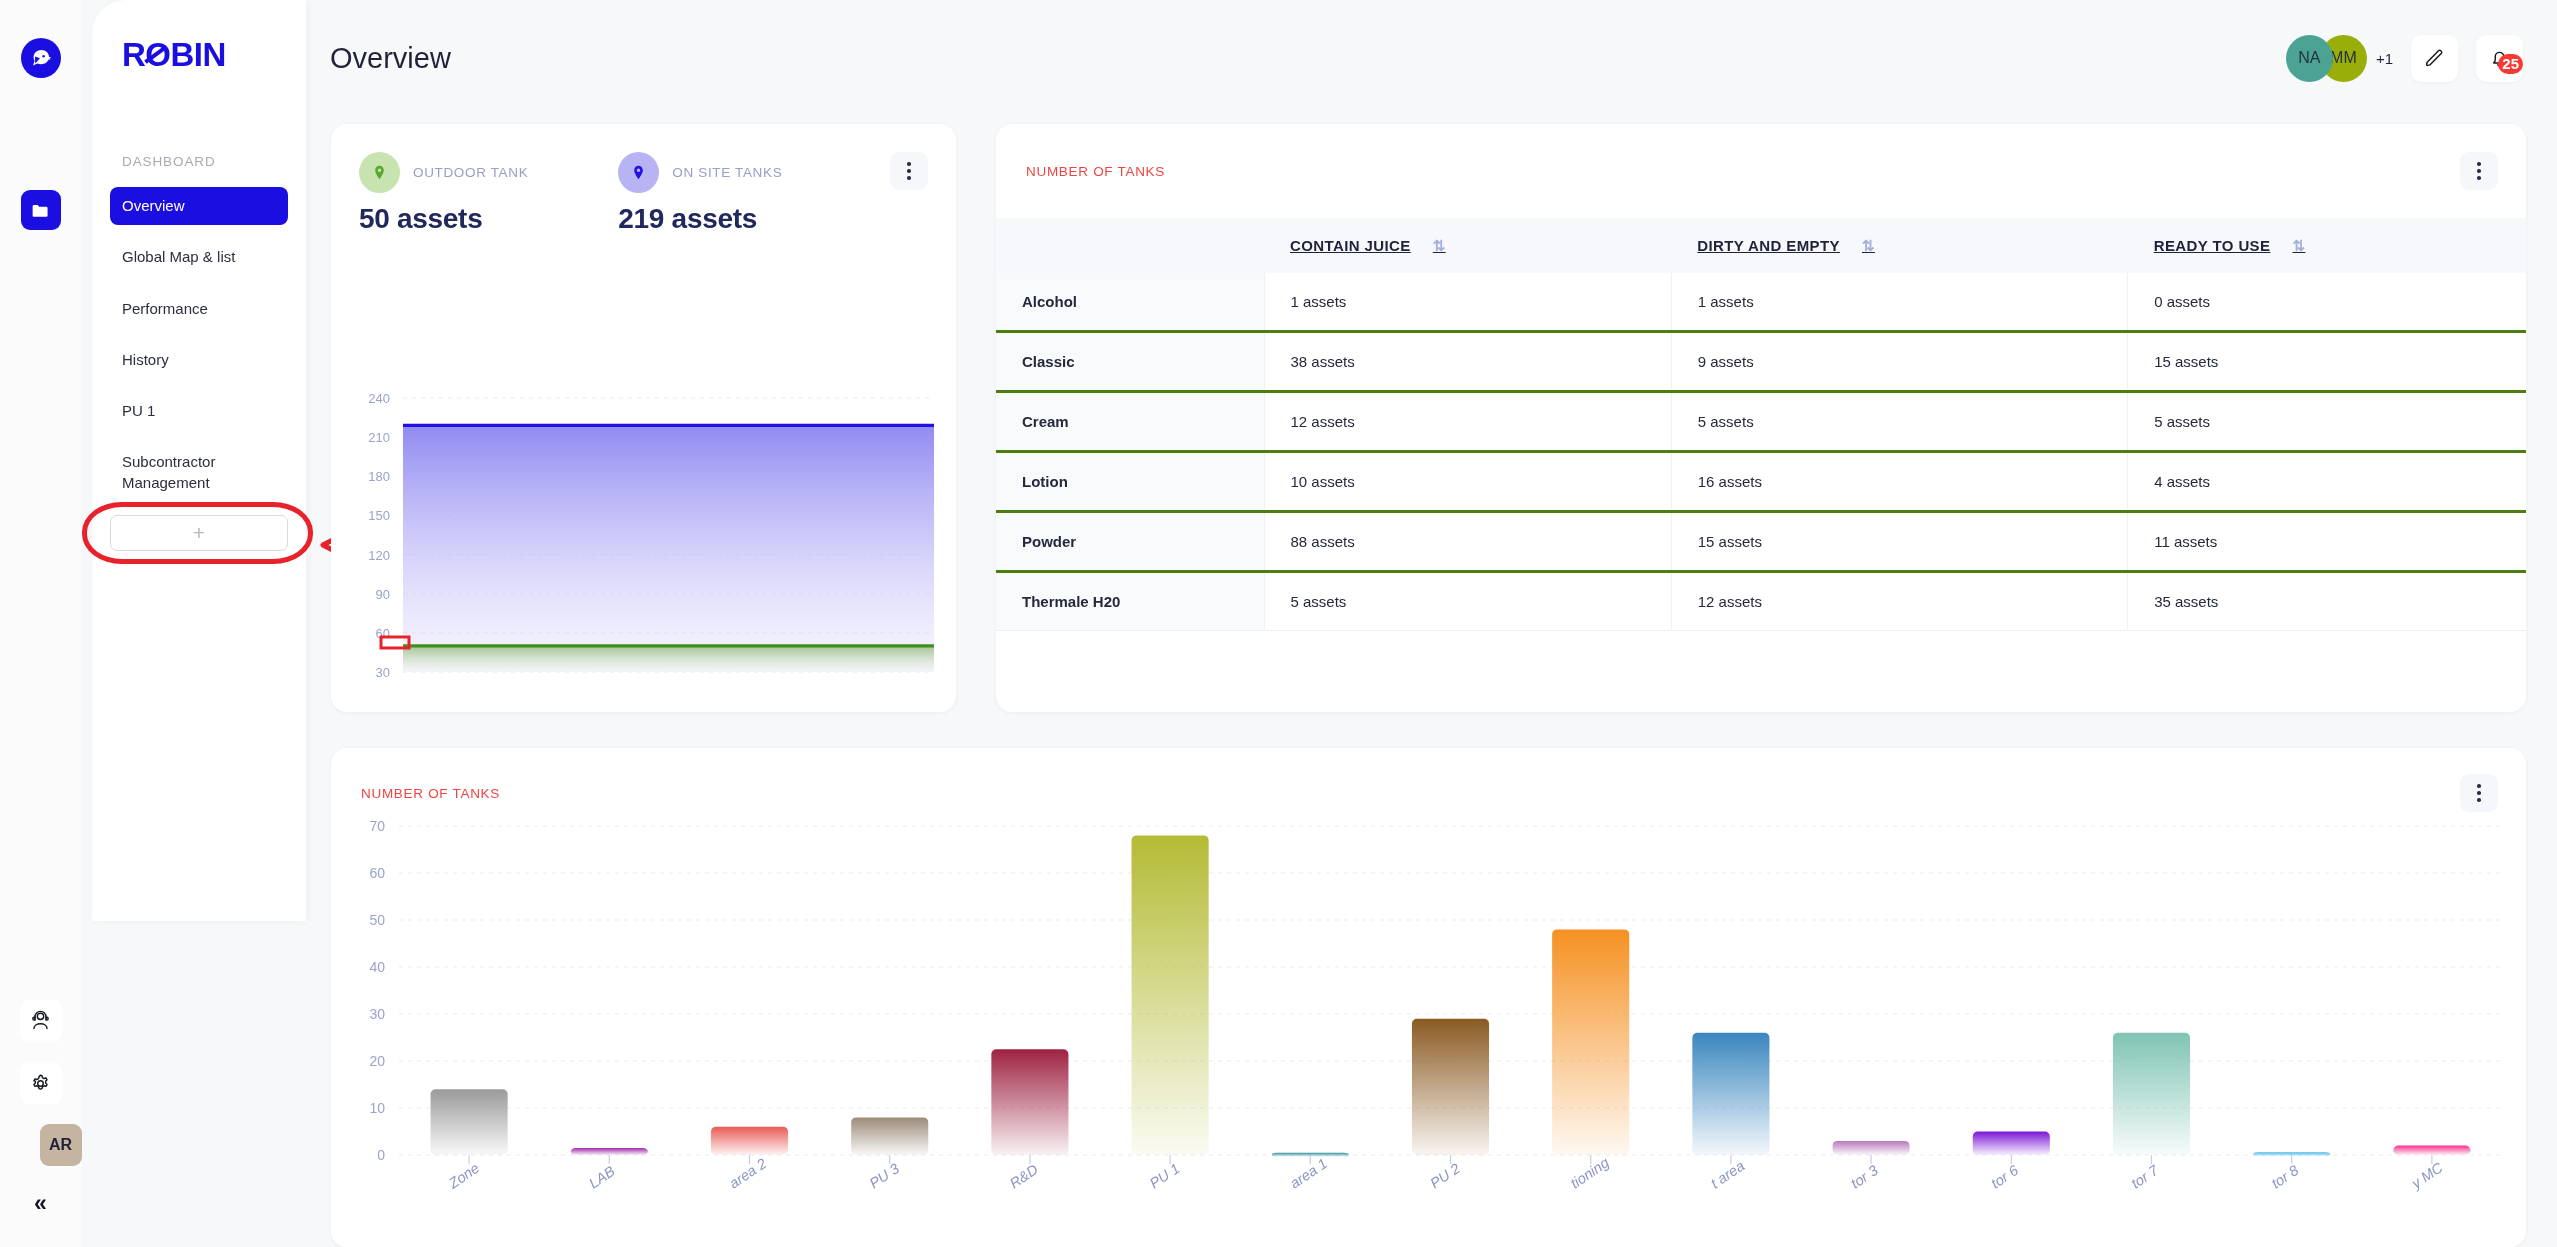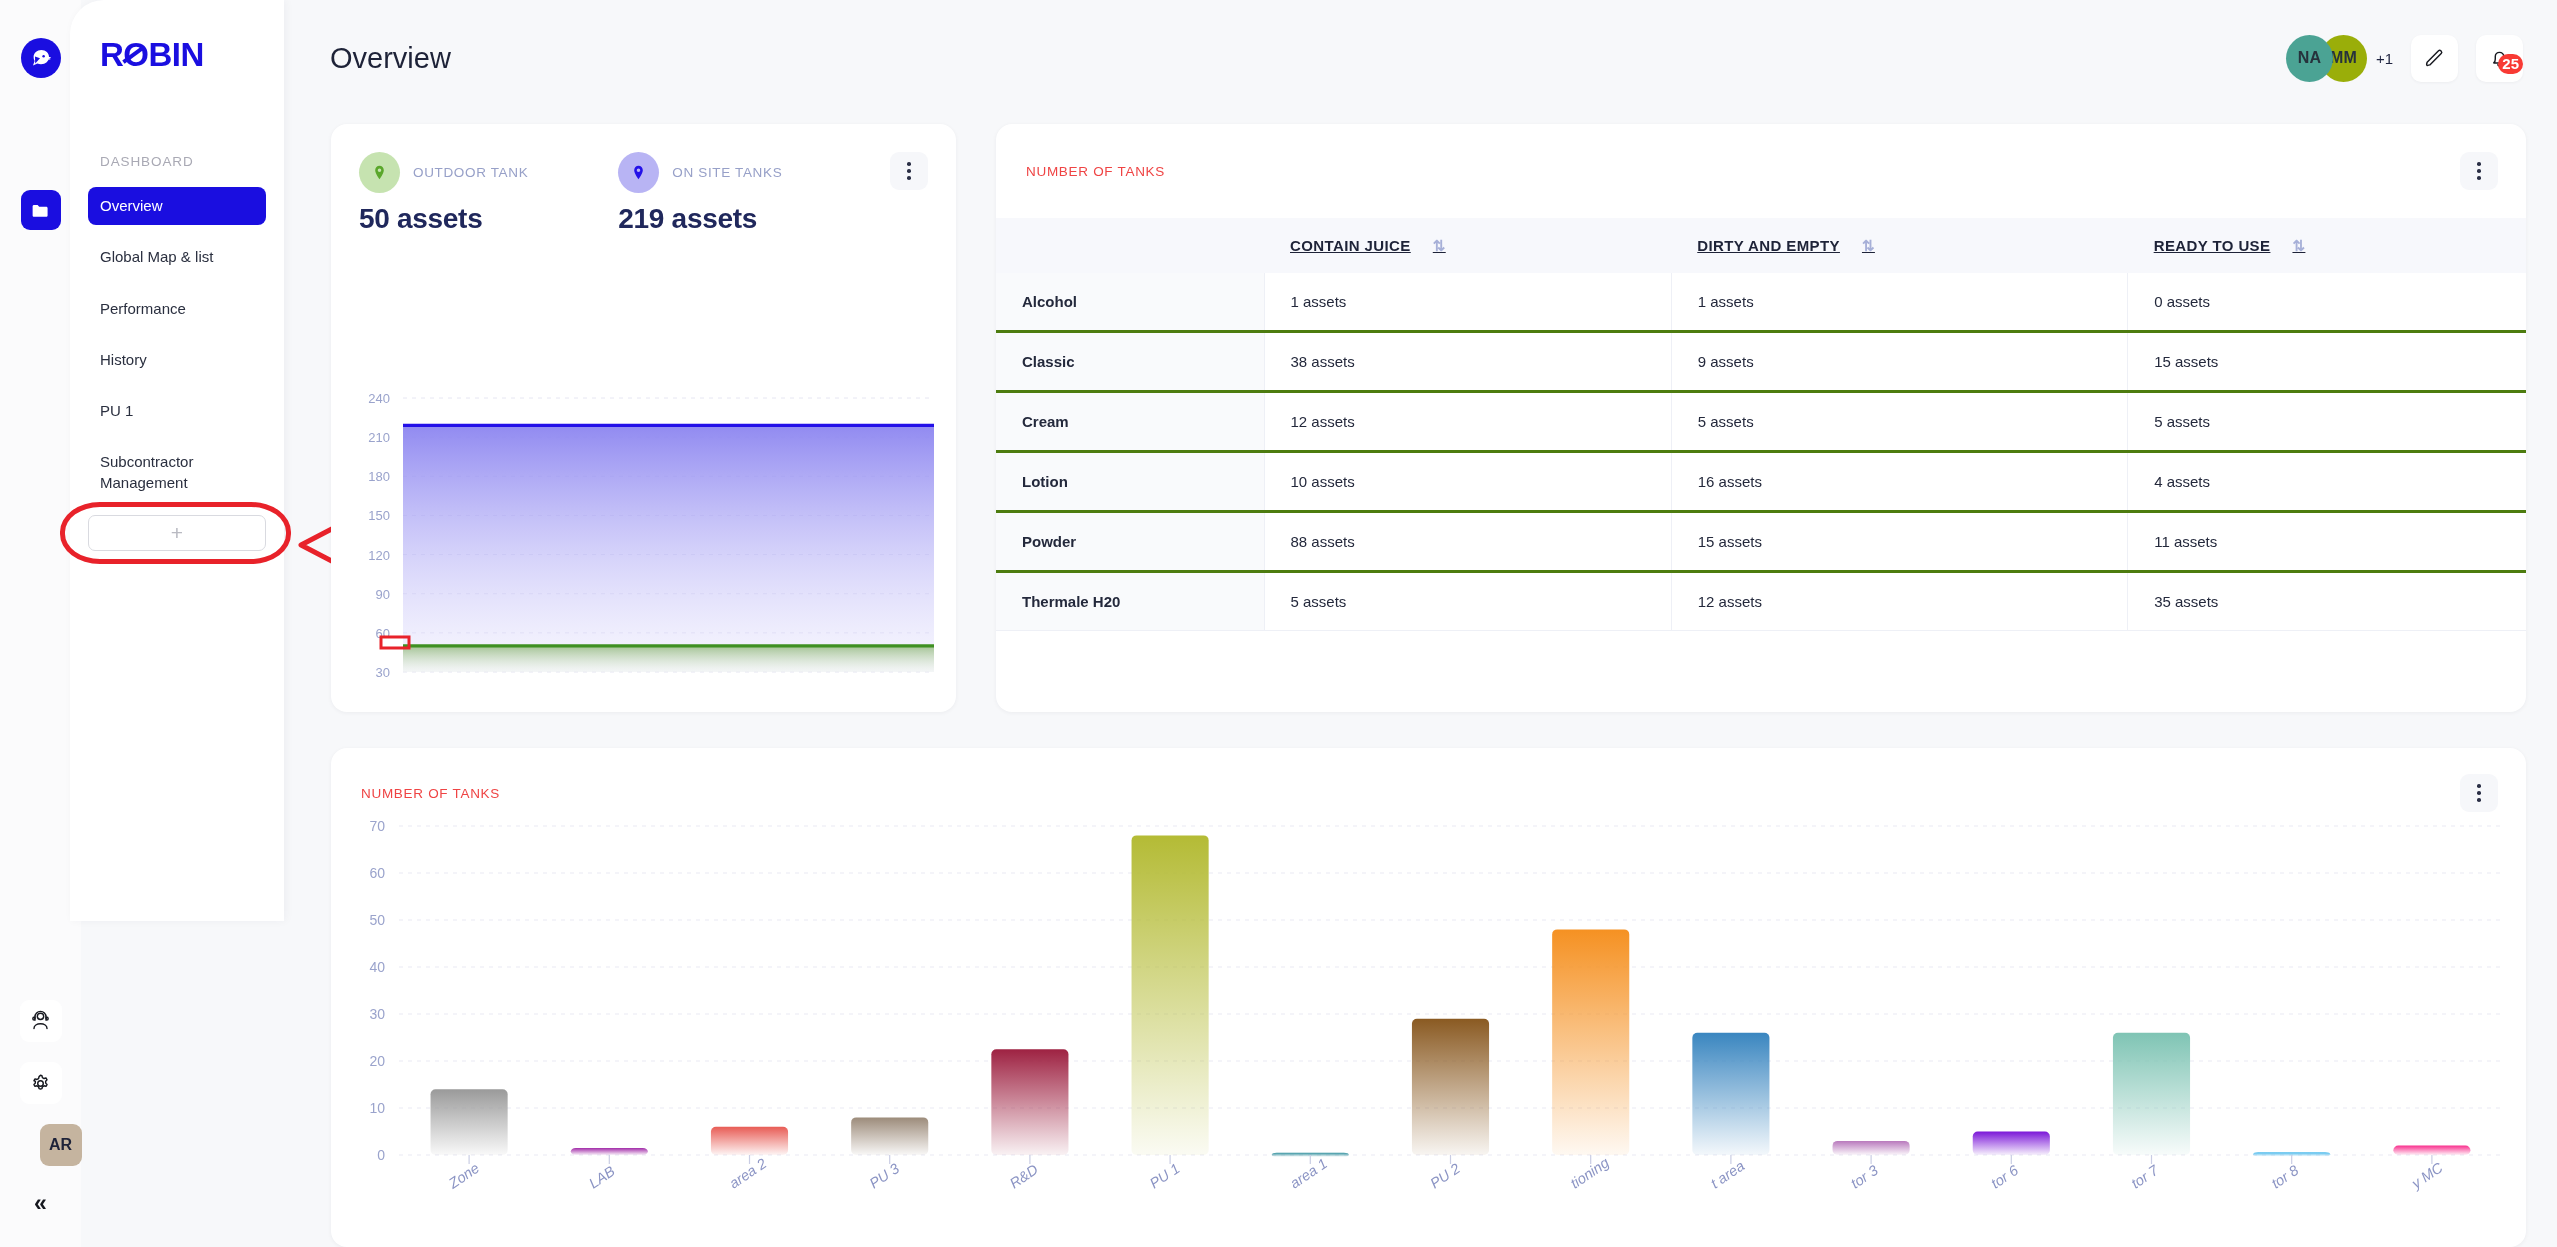--- a/index.html
+++ b/index.html
@@ -50,21 +50,21 @@
     margin-left: 40px;
   }
   .rail-collapse {
     margin-bottom: 32px;
     color: #16181f; font-size: 23px; font-weight: 700;
     line-height: 1;
   }
 
   
   .sidebar {
-    position: absolute; left: 70px; top: 0;
+    position: absolute; left: 92px; top: 0;
     width: 214px; height: 921px;
     background: #ffffff;
     border-top-left-radius: 34px;
     box-shadow: 2px 0 9px rgba(20,25,60,.045);
   }
   .brand {
     margin: 36px 0 0 30px;
     font-size: 33px; font-weight: 800; letter-spacing: -.5px;
     color: #1a0ee0;
   }
@@ -122,21 +122,21 @@
     font-size: 29px; color: #1e2338; font-weight: 500;
   }
   .header-right {
     margin-left: auto; margin-right: 34px;
     display: flex; align-items: center; gap: 18px;
   }
   .avatars { display: flex; align-items: center; }
   .av {
     width: 47px; height: 47px; border-radius: 50%;
     display: flex; align-items: center; justify-content: center;
-    font-size: 16px; color: #26323c; font-weight: 700;
+    font-size: 16px; color: #26323c; font-weight: 400;
   }
   .av.teal { background: #4ba394; z-index: 2; }
   .av.olive { background: #9aae09; margin-left: -13px; z-index: 1; }
   .av-more {
     margin-left: 9px; font-size: 15px; color: #1f2440;
     font-weight: 500;
   }
   .hdr-btn {
     width: 47px; height: 47px; border-radius: 10px;
     background: #ffffff;

